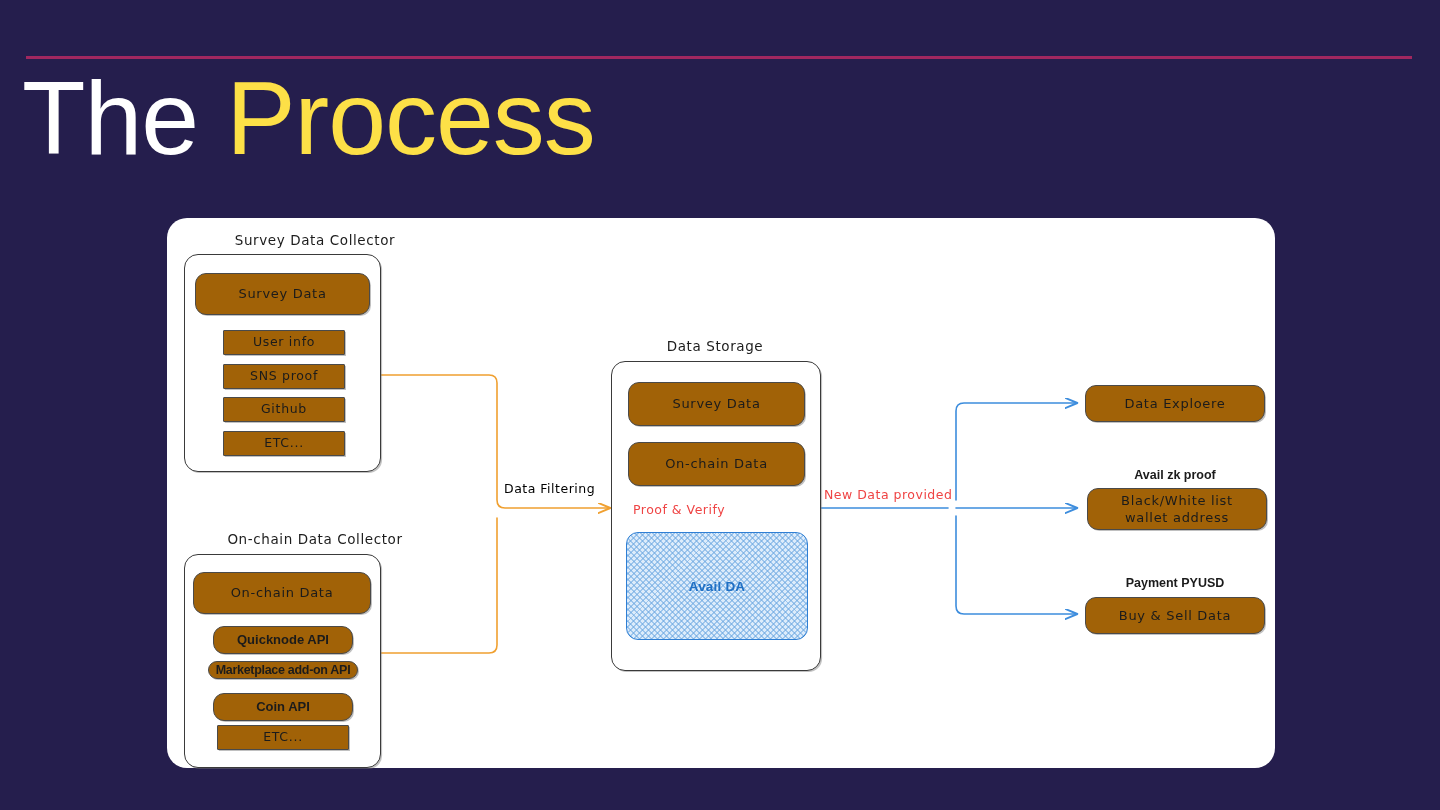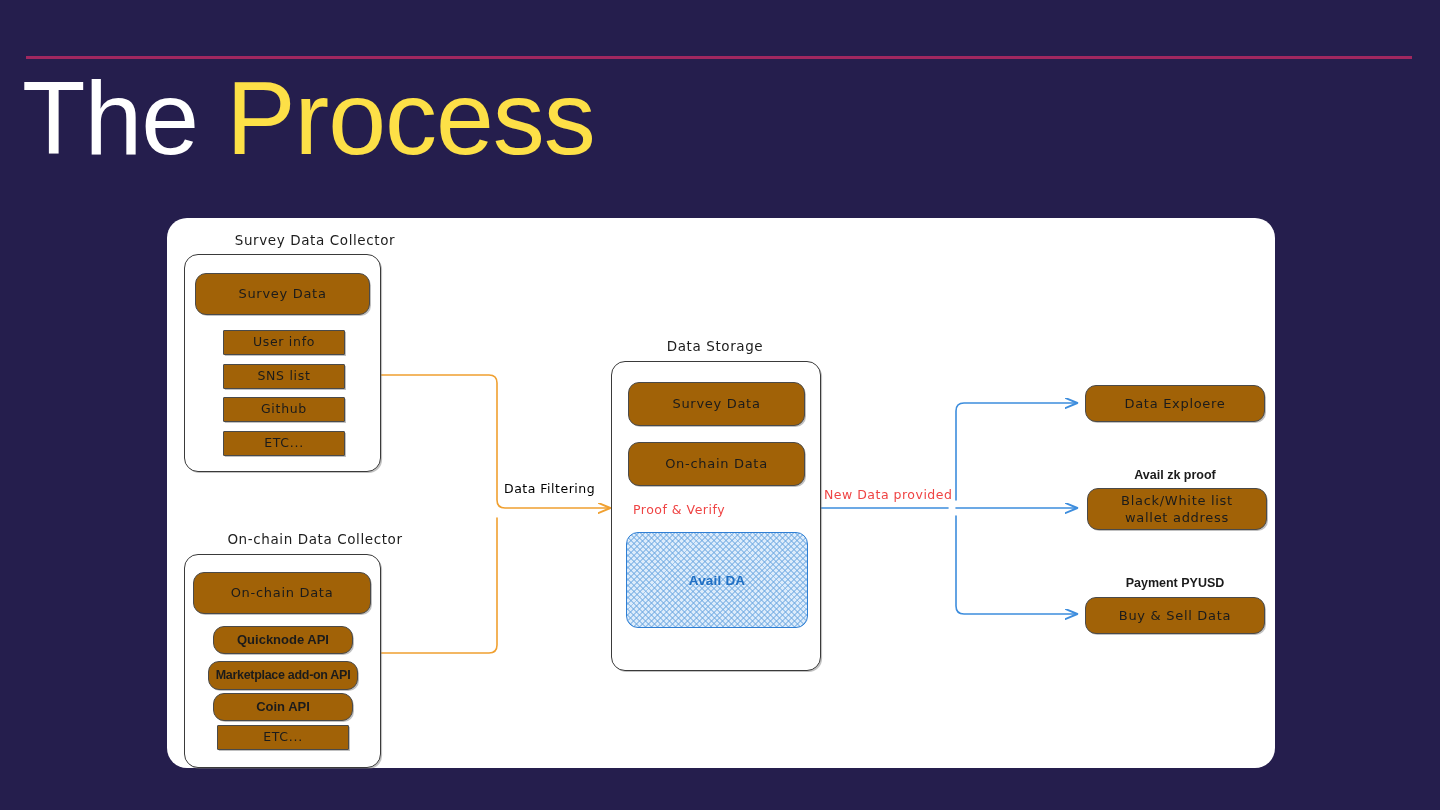--- a/index.html
+++ b/index.html
@@ -186,38 +186,38 @@
 
     <path d="M789,290 L910,290" fill="none" stroke="#3d8ddd" stroke-width="1.6" stroke-linecap="round" marker-end="url(#arrowBlue)"></path>
 
     <path d="M789,298 L789,388 Q789,396 797,396 L910,396" fill="none" stroke="#3d8ddd" stroke-width="1.6" stroke-linecap="round" marker-end="url(#arrowBlue)"></path>
   </svg>
 
   <div class="grp-title" style="left:48px; top:14px; width:200px;">Survey Data Collector</div>
   <div class="grp" style="left:17px; top:36px; width:197px; height:218px;"></div>
   <div class="node" style="left:28px; top:55px; width:175px; height:42px;">Survey Data</div>
   <div class="node small" style="left:56px; top:112px; width:122px; height:25px;">User info</div>
-  <div class="node small" style="left:56px; top:146px; width:122px; height:25px;">SNS list</div>
+  <div class="node small" style="left:56px; top:146px; width:122px; height:25px;">SNS proof</div>
   <div class="node small" style="left:56px; top:179px; width:122px; height:25px;">Github</div>
   <div class="node small" style="left:56px; top:213px; width:122px; height:25px;">ETC...</div>
 
   <div class="grp-title" style="left:36px; top:313px; width:224px;">On-chain Data Collector</div>
   <div class="grp" style="left:17px; top:336px; width:197px; height:214px;"></div>
   <div class="node" style="left:26px; top:354px; width:178px; height:42px;">On-chain Data</div>
   <div class="node bold" style="left:46px; top:408px; width:140px; height:28px;">Quicknode API</div>
-  <div class="node bold tight" style="left:41px; top:443px; width:150px; height:29px;">Marketplace add-on API</div>
+  <div class="node bold tight" style="left:41px; top:443px; width:150px; height:18px;">Marketplace add-on API</div>
   <div class="node bold" style="left:46px; top:475px; width:140px; height:28px;">Coin API</div>
   <div class="node small" style="left:50px; top:507px; width:132px; height:25px;">ETC...</div>
 
   <div class="grp-title" style="left:468px; top:120px; width:160px;">Data Storage</div>
   <div class="grp" style="left:444px; top:143px; width:210px; height:310px;"></div>
   <div class="node" style="left:461px; top:164px; width:177px; height:44px;">Survey Data</div>
   <div class="node" style="left:461px; top:224px; width:177px; height:44px;">On-chain Data</div>
   <div class="edge-label blue" style="left:466px; top:284px;">Proof &amp; Verify</div>
-  <div class="avail-box" style="left:459px; top:314px; width:182px; height:96px;">
+  <div class="avail-box" style="left:459px; top:314px; width:182px; height:108px;">
     <span class="avail-label">Avail DA</span>
   </div>
 
   <div class="node" style="left:918px; top:167px; width:180px; height:37px;">Data Exploere</div>
 
   <div class="cap" style="left:918px; top:250px; width:180px;">Avail zk proof</div>
   <div class="node" style="left:920px; top:270px; width:180px; height:42px; white-space:pre-line;">Black/White list
 wallet address</div>
 
   <div class="cap" style="left:918px; top:358px; width:180px;">Payment PYUSD</div>

